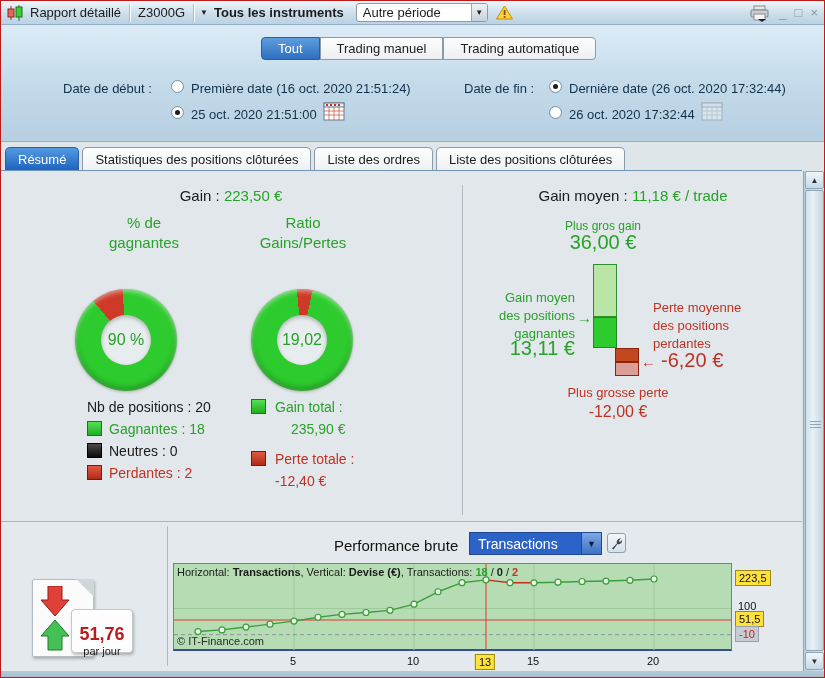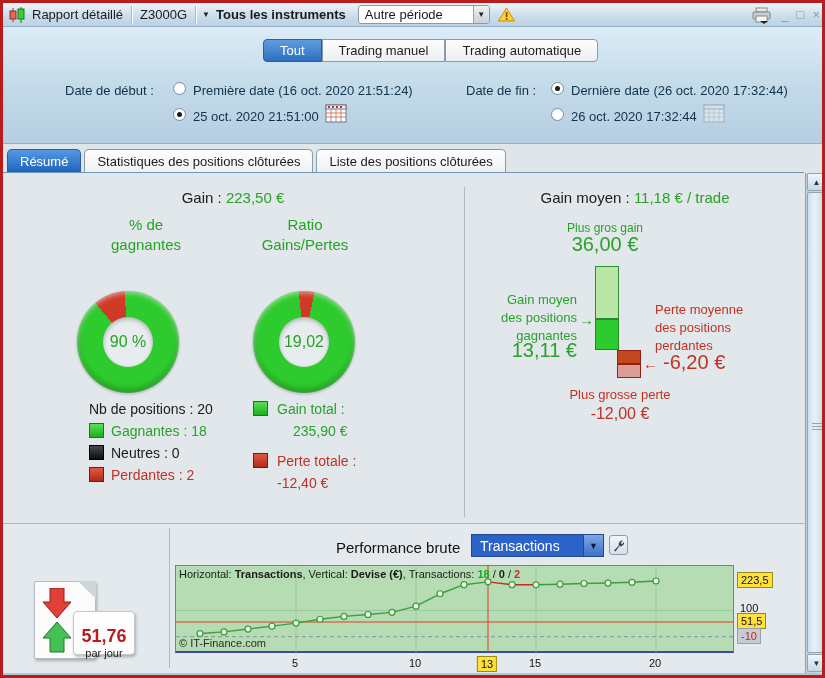--- a/index.html
+++ b/index.html
@@ -1,17 +1,17 @@
 <!DOCTYPE html>
 <html><head>
 <meta charset="utf-8">
 <style>
   html,body{margin:0;padding:0;background:#9fb6c6;}
   *{box-sizing:border-box;font-family:"Liberation Sans","DejaVu Sans",sans-serif;}
-  .win{position:relative;width:825px;height:678px;background:#dfe6ea;overflow:hidden;border:3px solid #b91c1c;}
+  .win{position:relative;width:825px;height:678px;background:#dfe6ea;overflow:hidden;border:1px solid #b91c1c;}
 
   
   .titlebar{position:absolute;left:0;top:0;width:825px;height:24px;
     background:linear-gradient(#eef5fa,#c9dcea 60%,#bcd2e2);border-bottom:1px solid #92aec4;
     display:flex;align-items:center;font-size:13px;color:#1b1b1b;}
   .tsep{width:1px;height:18px;background:#a8bccb;margin:0 6px;box-shadow:1px 0 0 #fff;}
   .tb-label{padding:0 2px;white-space:nowrap;}
   .tb-bold{font-weight:bold;}
   .caret{font-size:8px;color:#222;margin-right:4px;}
   .dd{height:19px;background:#fff;border:1px solid #8e9aa4;border-radius:3px;display:flex;align-items:center;margin-left:10px;gap:24px;}
@@ -191,20 +191,21 @@
           <line x1="6" y1="6" x2="6" y2="19"></line>
           <line x1="11" y1="6" x2="11" y2="19"></line>
           <line x1="16" y1="6" x2="16" y2="19"></line>
         </g>
     </svg>
   </div>
 
   <div class="tabs">
     <div class="tab active">Résumé</div>
     <div class="tab">Statistiques des positions clôturées</div>
+    <div class="tab">Liste des ordres</div>
     <div class="tab">Liste des positions clôturées</div>
   </div>
   <div class="panel-top"></div>
 
   <div class="content">
     <div class="vdiv" style="left:461px;top:14px;height:330px"></div>
 
     <div class="gain-line ctr">
       <span class="blk">Gain :</span>
       <span class="green">223,50 €</span>

